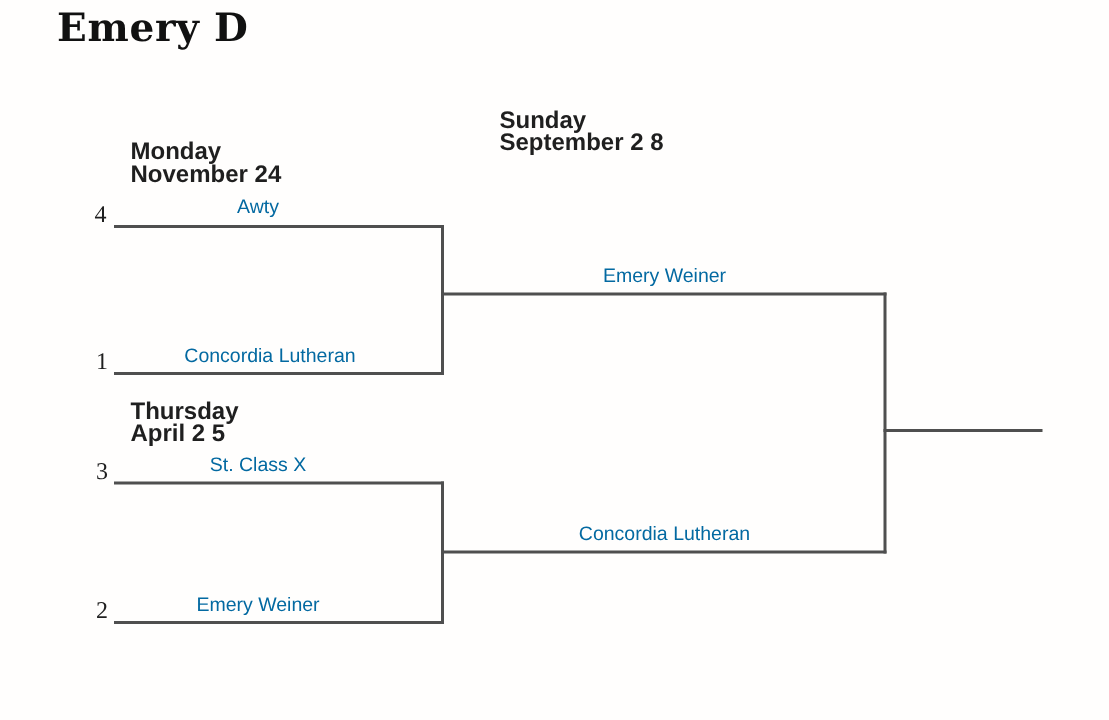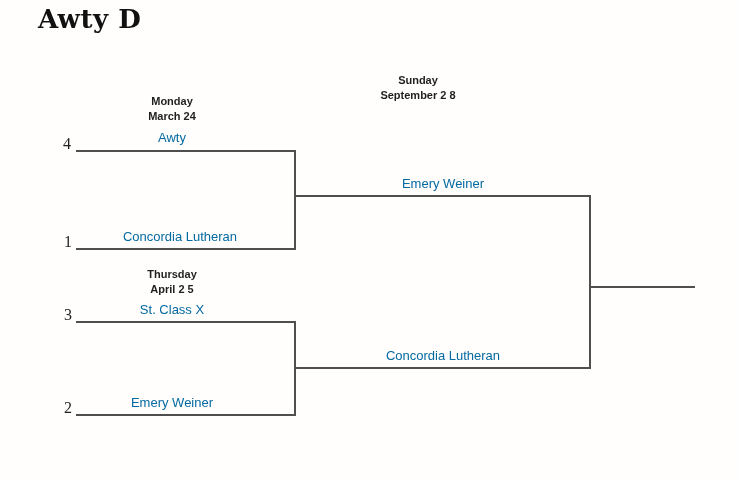--- a/index.html
+++ b/index.html
@@ -22,23 +22,23 @@
     top: 4px;
     font-family: "DejaVu Serif", serif;
     font-weight: bold;
     font-size: 26px;
     letter-spacing: 0.5px;
     color: #111111;
   }
   .sched {
     position: absolute;
     width: 170px;
-    text-align: center;
+    text-align: left;
     font-weight: bold;
-    font-size: 11px;
+    font-size: 16px;
     line-height: 15px;
     color: #1f1f1f;
   }
   .sched span { display: block; }
   .team {
     position: absolute;
     width: 200px;
     text-align: center;
     font-size: 13px;
     line-height: 14px;
@@ -60,25 +60,25 @@
     position: absolute;
     width: 2px;
     background: var(--line-color, #4f4f4f);
   }
 </style>
 </head>
 <body>
 
 <div id="stage">
 
-  <div class="title">Awty D</div>
+  <div class="title">Emery D</div>
 
   <div class="sched" style="left:87px; top:94px;">
     <span>Monday</span>
-    <span>March 24</span>
+    <span>November 24</span>
   </div>
 
   <div class="seed" style="left:63px; top:135px;">4</div>
   <div class="team" style="left:72px; top:131px;">Awty</div>
   <div class="hline" style="left:76px; top:150px; width:220px;"></div>
 
   <div class="seed" style="left:64px; top:233px;">1</div>
   <div class="team" style="left:80px; top:230px;">Concordia Lutheran</div>
   <div class="hline" style="left:76px; top:248px; width:220px;"></div>
 

